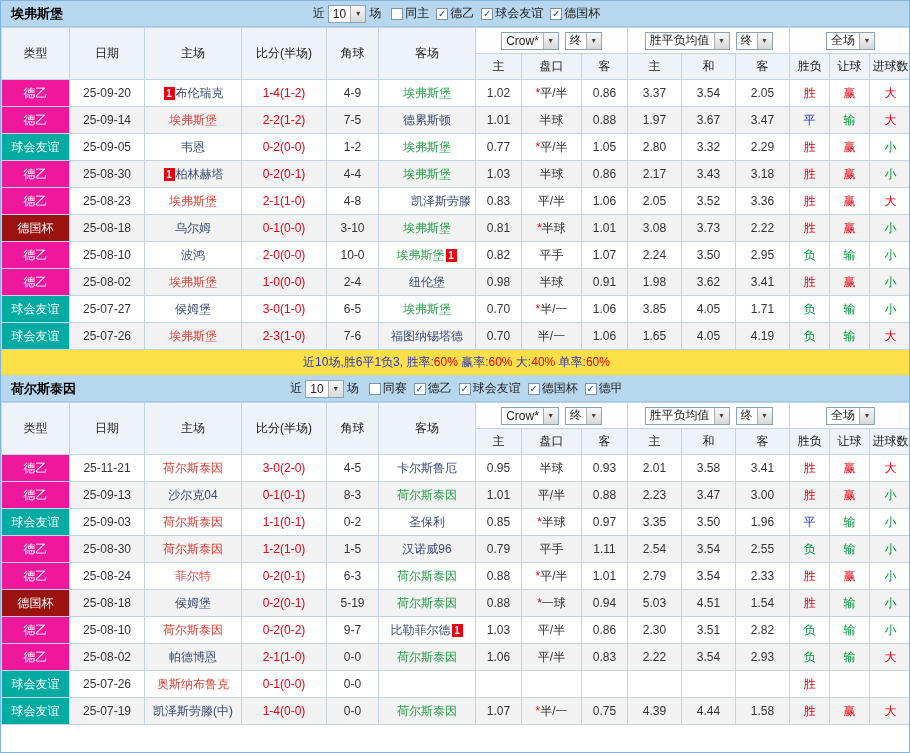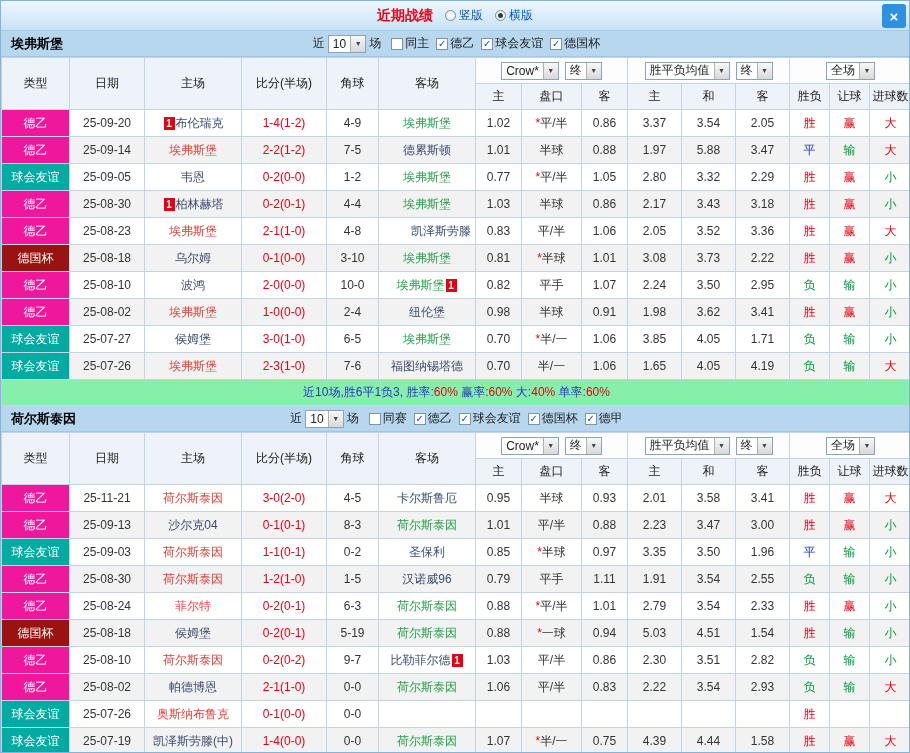--- a/index.html
+++ b/index.html
@@ -29,40 +29,26 @@
   .h-sel .sel{margin:0 3px;}
   .h-sub{background:#eef3f9;height:26px;font-weight:normal;color:#1a1a1a;}
   .mrow td{height:27px;}
   .mrow:nth-child(even){background:#f2f2f2;}
   .c-league{color:#fff;}
   .c-date,.c-corner,.c-odds{color:#333;}
   .c-score{color:#e60012;}
   .star{color:#e60012;}
   .tname{cursor:pointer;}
   .badge1{display:inline-block;background:#e60012;color:#fff;width:11px;height:13px;line-height:13px;font-size:10px;text-align:center;vertical-align:middle;margin:0 1px;font-weight:bold;}
-  .c-summary{height:26px;background:#86efac;}
+  .c-summary{height:26px;background:#fde047;}
 </style>
 </head>
 <body>
 
 <div class="window">
-  <div class="titlebar">
-    <span class="title">近期战绩</span>
-    <span class="radio-item">
-      <span class="radio"></span>
-      <span class="radio-label">竖版</span>
-    </span>
-    <span class="radio-item">
-      <span class="radio checked"></span>
-      <span class="radio-label">横版</span>
-    </span>
-    <span class="close-btn">
-      <span>×</span>
-    </span>
-  </div>
   <div id="sections">
       <div class="section">
         <div class="team-header">
           <span class="team-name">埃弗斯堡</span>
           <span class="filters">
             <span class="flabel">近</span>
             <span class="sel">
               <span class="sel-text">10</span>
               <span class="sel-arrow">▼</span>
             </span>
@@ -164,21 +150,21 @@
               <td class="c-league" style="background: rgb(239, 24, 157);">德乙</td>
               <td class="c-date">25-09-14</td>
               <td class="c-team"><span class="tname" style="color: rgb(217, 69, 60);">埃弗斯堡</span></td>
               <td class="c-score">2-2(1-2)</td>
               <td class="c-corner">7-5</td>
               <td class="c-team"><span class="tname" style="color: rgb(59, 77, 112);">德累斯顿</span></td>
               <td class="c-odds">1.01</td>
               <td class="c-odds">半球</td>
               <td class="c-odds">0.88</td>
               <td class="c-odds">1.97</td>
-              <td class="c-odds">5.88</td>
+              <td class="c-odds">3.67</td>
               <td class="c-odds">3.47</td>
               <td class="c-res" style="color: rgb(29, 57, 196);">平</td>
               <td class="c-res" style="color: rgb(0, 154, 62);">输</td>
               <td class="c-res" style="color: rgb(230, 0, 18);">大</td>
             </tr>
             <tr class="mrow">
               <td class="c-league" style="background: rgb(0, 171, 162);">球会友谊</td>
               <td class="c-date">25-09-05</td>
               <td class="c-team"><span class="tname" style="color: rgb(59, 77, 112);">韦恩</span></td>
               <td class="c-score">0-2(0-0)</td>
@@ -463,21 +449,21 @@
             <tr class="mrow">
               <td class="c-league" style="background: rgb(239, 24, 157);">德乙</td>
               <td class="c-date">25-08-30</td>
               <td class="c-team"><span class="tname" style="color: rgb(217, 69, 60);">荷尔斯泰因</span></td>
               <td class="c-score">1-2(1-0)</td>
               <td class="c-corner">1-5</td>
               <td class="c-team"><span class="tname" style="color: rgb(59, 77, 112);">汉诺威96</span></td>
               <td class="c-odds">0.79</td>
               <td class="c-odds">平手</td>
               <td class="c-odds">1.11</td>
-              <td class="c-odds">1.91</td>
+              <td class="c-odds">2.54</td>
               <td class="c-odds">3.54</td>
               <td class="c-odds">2.55</td>
               <td class="c-res" style="color: rgb(0, 154, 62);">负</td>
               <td class="c-res" style="color: rgb(0, 154, 62);">输</td>
               <td class="c-res" style="color: rgb(0, 154, 62);">小</td>
             </tr>
             <tr class="mrow">
               <td class="c-league" style="background: rgb(239, 24, 157);">德乙</td>
               <td class="c-date">25-08-24</td>
               <td class="c-team"><span class="tname" style="color: #ef4444;">菲尔特</span></td>

